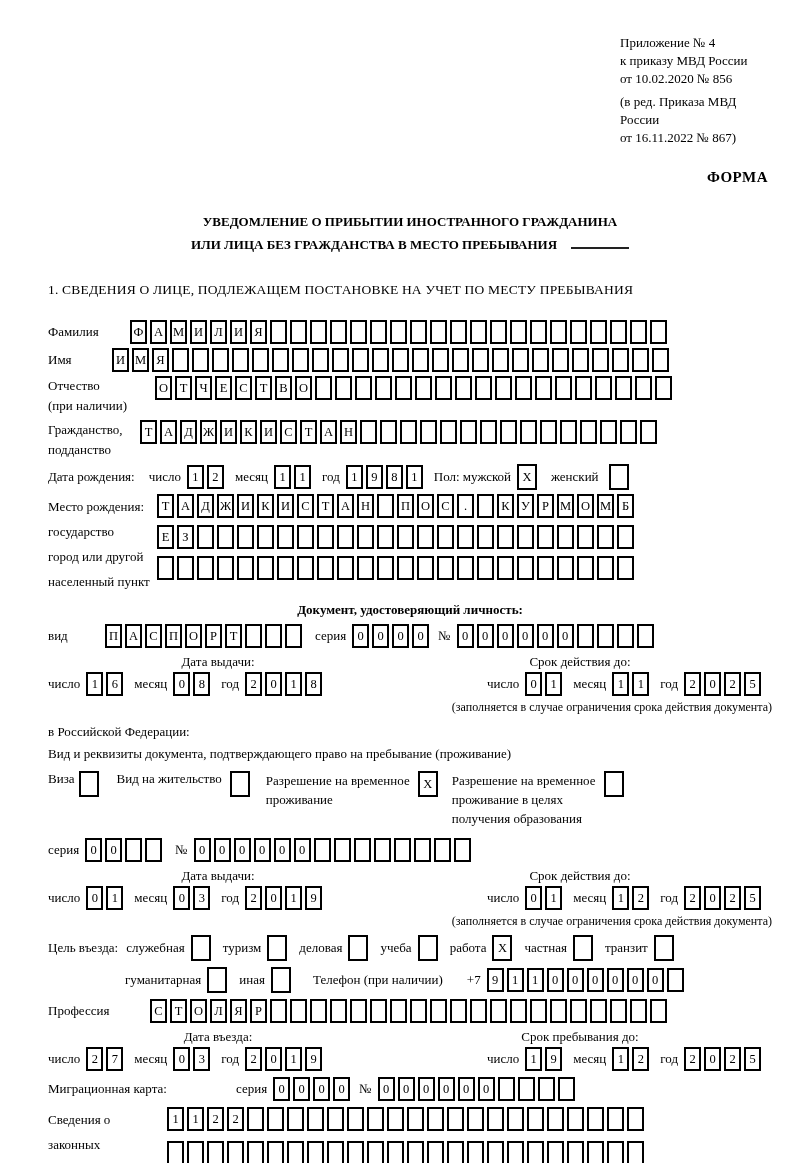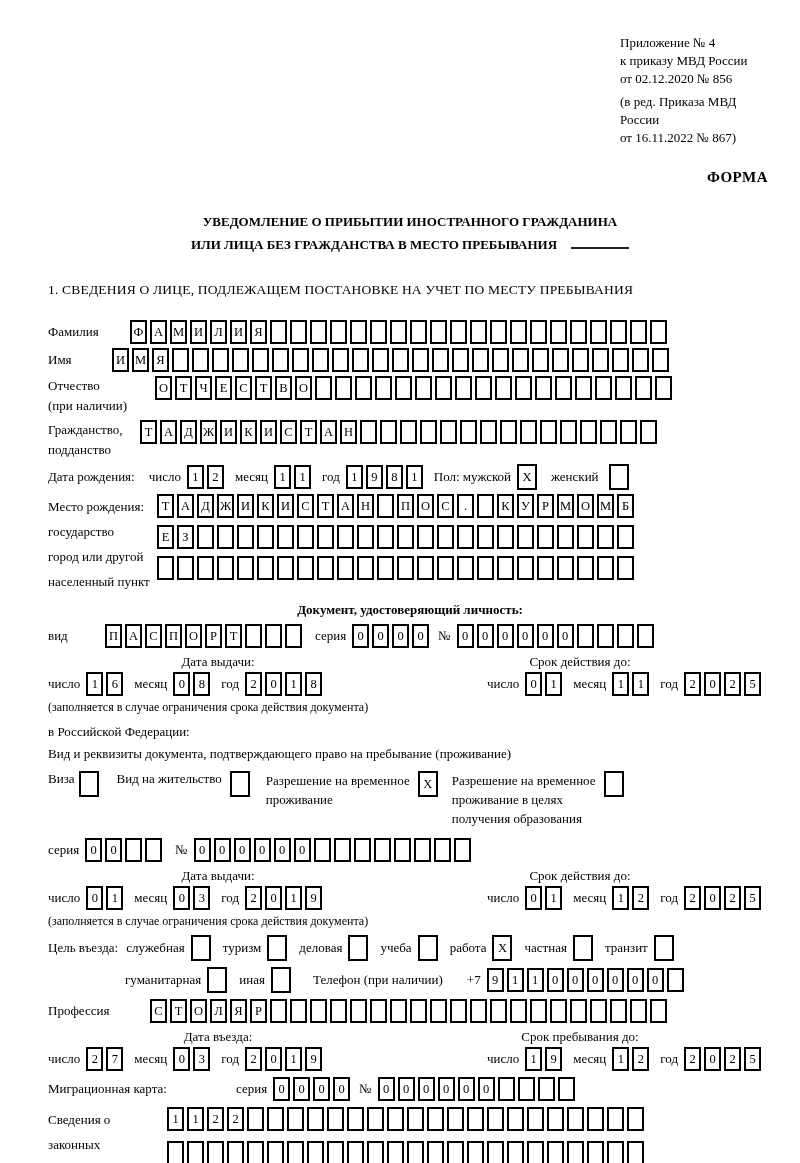--- a/index.html
+++ b/index.html
@@ -46,21 +46,21 @@
 
   .mb-row { display: flex; align-items: flex-start; margin-bottom: 4px; }
   .mb-label { width: 109px; flex: none; line-height: 25px; }
   .mb-grids { display: flex; flex-direction: column; row-gap: 7px; }
 
   .center-bold { text-align: center; font-weight: bold; margin: 8px 0 6px 0; }
 
   .date-labels { display: flex; margin-top: 6px; margin-bottom: 2px; }
   .date-labels .l1 { width: 340px; text-align: center; }
   .date-labels .l2 { flex: 1; text-align: center; }
-  .note-right { font-size: 12px; margin: 2px 0 6px 0; }
+  .note-right { text-align: right; font-size: 12px; margin: 2px 0 6px 0; }
 
   .para { line-height: 22px; margin-top: 4px; }
 
   .res-row { display: flex; align-items: flex-start; margin: 6px 0 10px 0; }
   .res-item { display: inline-flex; align-items: flex-start; }
   .res-text-c { text-align: left; line-height: 19px; }
   .res-row .cb { margin-left: 8px; }
 
   .purpose-row { display: flex; align-items: center; margin-bottom: 6px; }
   .purpose-row .plabel { margin-right: 8px; }
@@ -68,21 +68,21 @@
   .indent95 { padding-left: 77px; }
 </style>
 </head>
 <body>
 
 <div class="page">
 
   <div class="ref">
     <div>Приложение № 4</div>
     <div>к приказу МВД России</div>
-    <div>от 02.12.2020 № 856</div>
+    <div>от 10.02.2020 № 856</div>
     <div class="ref2">(в ред. Приказа МВД России</div>
     <div>от 16.11.2022 № 867)</div>
   </div>
 
   <div class="forma">ФОРМА</div>
 
   <div class="title">
     <div>УВЕДОМЛЕНИЕ О ПРИБЫТИИ ИНОСТРАННОГО ГРАЖДАНИНА</div>
     <div>
       <span>ИЛИ ЛИЦА БЕЗ ГРАЖДАНСТВА В МЕСТО ПРЕБЫВАНИЯ</span><span class="t-underline"></span>

